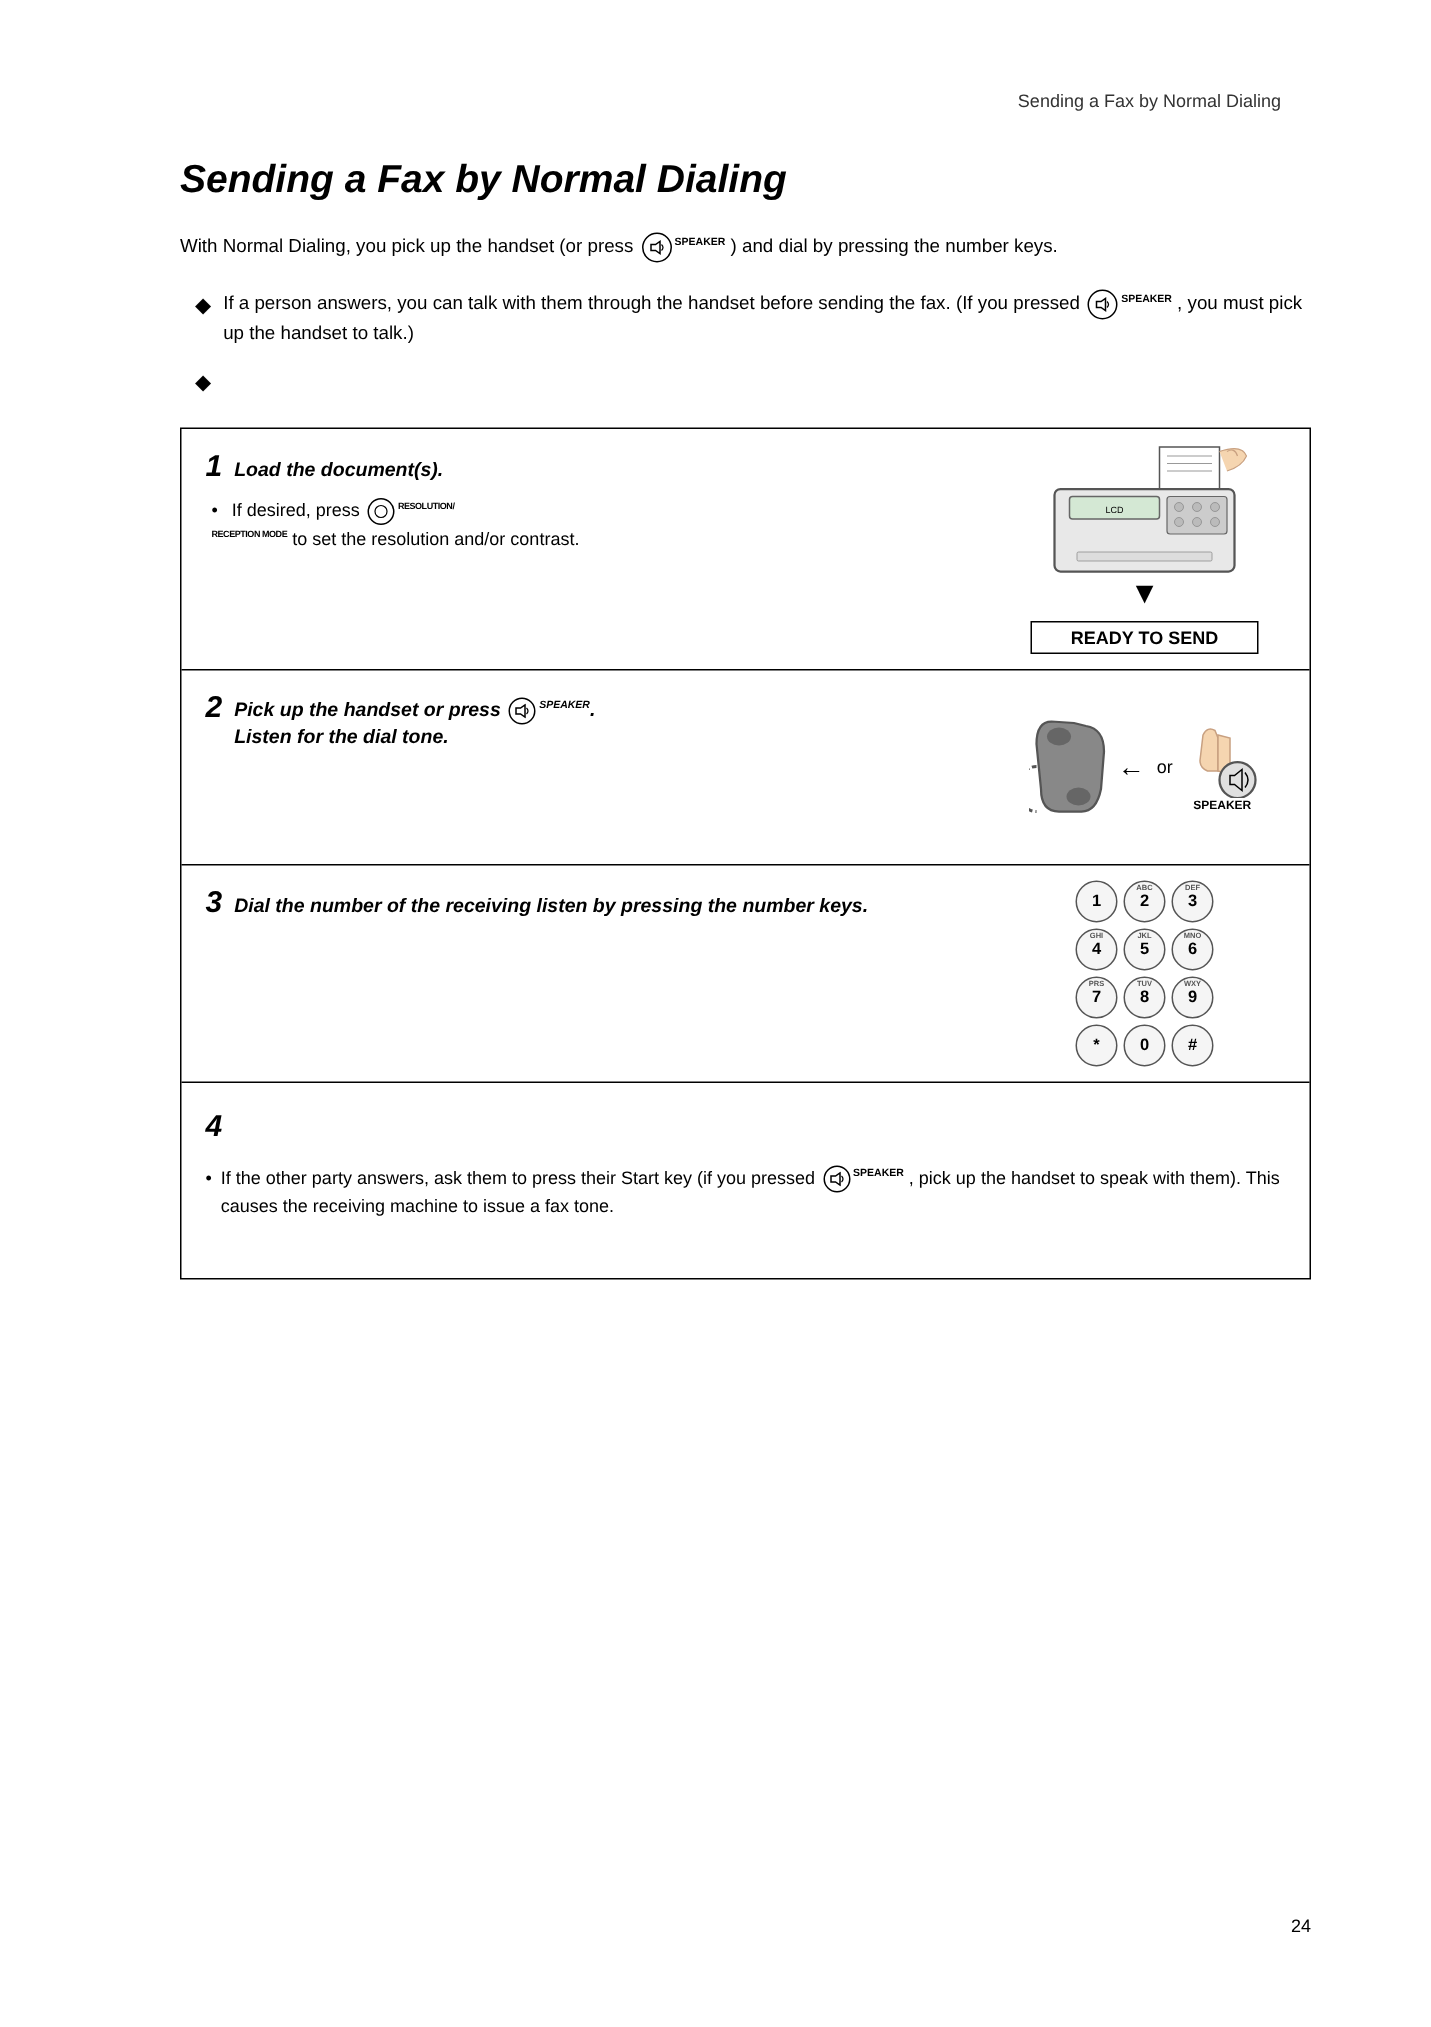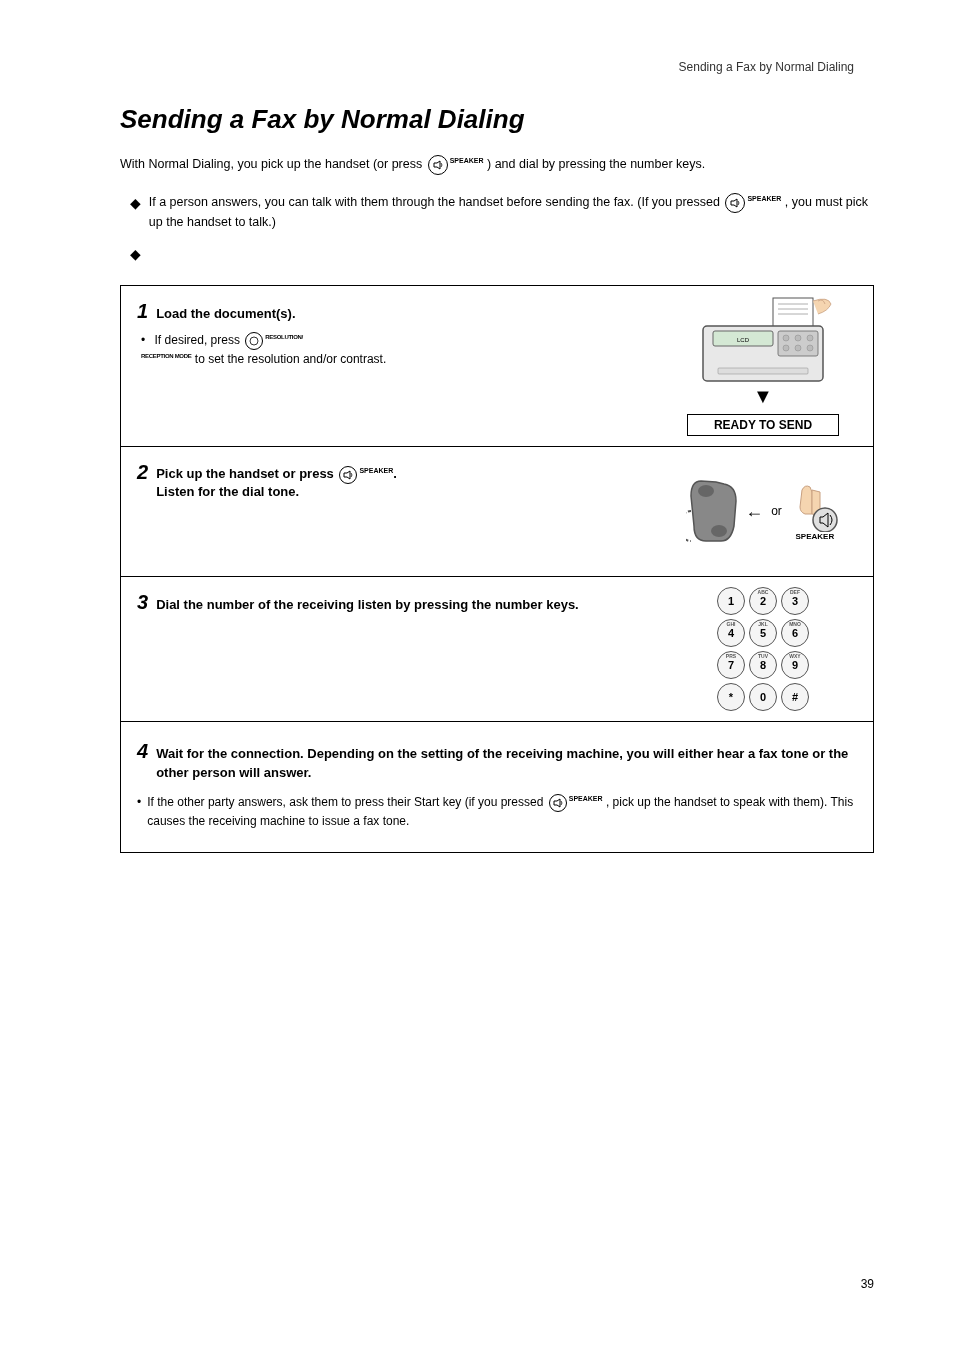--- a/index.html
+++ b/index.html
@@ -141,20 +141,21 @@
       font-weight: bold;
       font-style: italic;
       color: #000;
       margin-right: 8px;
     }
 
     .step-title {
       font-weight: bold;
       font-size: 13px;
       display: inline;
+      font-style: italic;
     }
 
     .step-title-row {
       display: flex;
       align-items: baseline;
       margin-bottom: 8px;
     }
 
     .step-sub {
       padding-left: 4px;
@@ -491,21 +492,20 @@
             <span class="key-label">#</span>
           </div>
         </div>
       </div>
     </div>
 
     <div class="step-row" style="border-bottom:none;">
       <div class="step4-content" style="flex:1; padding:14px 16px;">
         <div class="step-title-row">
           <span class="step-number">4</span>
-          <span class="step-title">Wait for the connection. Depending on the setting of the receiving machine, you will either hear a fax tone or the other person will answer.</span>
         </div>
         <div class="step4-sub-bullet">
           <span style="margin-right:6px;">•</span>
           <span>
             If the other party answers, ask them to press their Start key (if you pressed
             <span style="display:inline-flex; align-items:center; border:1.5px solid #000; border-radius:50%; width:18px; height:18px; justify-content:center; vertical-align:middle; margin:0 2px;">
               <svg width="10" height="10" viewBox="0 0 10 10">
                 <polygon points="1,3 4,3 7,1 7,9 4,7 1,7" fill="none" stroke="#000" stroke-width="1"></polygon>
                 <path d="M8,3 Q10,5 8,7" fill="none" stroke="#000" stroke-width="0.8"></path>
               </svg>
@@ -514,14 +514,14 @@
           </span>
         </div>
       </div>
     </div>
 
   </div>
 
 </div>
 
 <div class="page-number">
-  <span>39</span>
+  <span>24</span>
 </div>
 
 </body></html>

